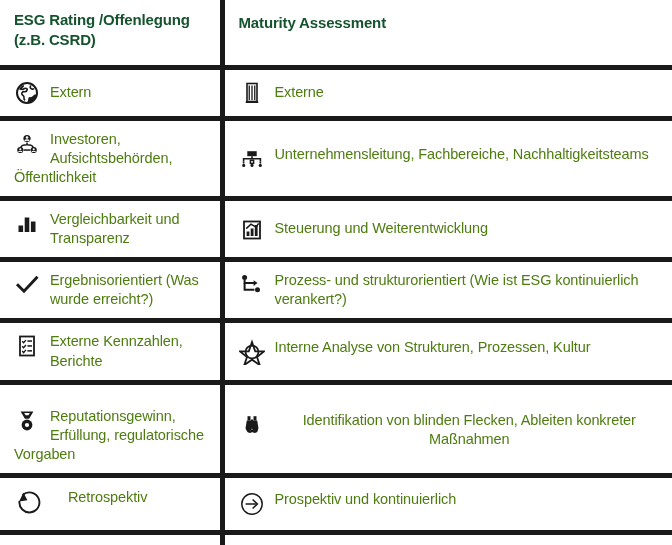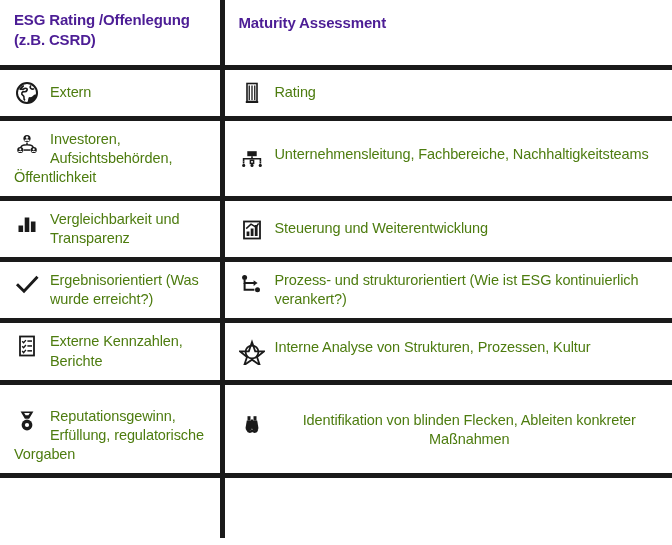--- a/index.html
+++ b/index.html
@@ -78,21 +78,21 @@
   .header-cell {
     padding: 10px 8px 14px 14px;
     box-sizing: border-box;
     min-height: 58px;
   }
   .header-title {
     font-size: 15px;
     font-weight: bold;
     line-height: 1.35;
     letter-spacing: -0.15px;
-    color: #4c1d95;
+    color: #14532d;
   }
 
   
   .wrap-wide .cell-inner { display: block; padding-left: 14px; }
   .wrap-wide .icon { float: left; margin-right: 10px; }
   .wrap-wide .cell-text { overflow: hidden; }
 
   .txt-justify { text-align: justify; text-align-last: left; }
 
   
@@ -150,21 +150,21 @@
           <div class="cell-inner center-v">
             <span class="icon">
               <svg viewBox="0 0 26 26">
                 <rect x="8" y="3.5" width="10" height="18" fill="none" stroke="#1a1a1a" stroke-width="1.6"></rect>
                 <rect x="6.8" y="21" width="12.4" height="2" fill="#1a1a1a"></rect>
                 <rect x="9.6" y="5.5" width="1.3" height="14.6" fill="#1a1a1a"></rect>
                 <rect x="12.35" y="5.5" width="1.3" height="14.6" fill="#1a1a1a"></rect>
                 <rect x="15.1" y="5.5" width="1.3" height="14.6" fill="#1a1a1a"></rect>
               </svg>
             </span>
-            <span class="cell-text">Rating</span>
+            <span class="cell-text">Externe</span>
           </div>
         </td>
       </tr>
 
       <tr class="data-row r-2">
         <td class="cell-left wrap-wide">
           <div class="cell-inner">
             <span class="icon">
               <svg viewBox="0 0 26 26">
                 <circle cx="13" cy="7.5" r="3.6" fill="#1a1a1a"></circle>
@@ -312,20 +312,45 @@
                 <rect x="11.9" y="7.5" width="2.2" height="8.2" fill="#1a1a1a"></rect>
                 <path d="M8.6 18 a2.4 2.4 0 0 0 4.6 0" fill="none" stroke="#1a1a1a" stroke-width="2.4"></path>
                 <path d="M13.4 18 a2.4 2.4 0 0 0 4.6 0" fill="none" stroke="#1a1a1a" stroke-width="2.4"></path>
               </svg>
             </span>
             <span class="cell-text">Identifikation von blinden Flecken, Ableiten konkreter Maßnahmen</span>
           </div>
         </td>
       </tr>
 
+      <tr class="data-row r-7">
+        <td class="cell-left">
+          <div class="cell-inner" style="align-items:flex-start;padding-top:8px;">
+            <span class="icon" style="width:30px;height:30px;">
+              <svg viewBox="0 0 30 30" style="width:30px;height:30px;">
+                <path d="M5.5 12 a10 10 0 1 0 3.2 -6" fill="none" stroke="#1a1a1a" stroke-width="1.9"></path>
+                <path d="M9.4 3.4 L5.1 12.4 L13.4 11.2 Z" fill="#1a1a1a"></path>
+              </svg>
+            </span>
+            <span class="cell-text" style="margin-left:14px;">Retrospektiv</span>
+          </div>
+        </td>
+        <td class="cell-right">
+          <div class="cell-inner" style="align-items:flex-start;padding-top:8px;">
+            <span class="icon">
+              <svg viewBox="0 0 26 26">
+                <circle cx="13" cy="13" r="10.2" fill="none" stroke="#1a1a1a" stroke-width="1.5"></circle>
+                <path d="M6.6 13 h11" fill="none" stroke="#1a1a1a" stroke-width="1.5"></path>
+                <path d="M13.6 8.5 L18.4 13 L13.6 17.5" fill="none" stroke="#1a1a1a" stroke-width="1.5"></path>
+              </svg>
+            </span>
+            <span class="cell-text">Prospektiv und kontinuierlich</span>
+          </div>
+        </td>
+      </tr>
 
       <tr class="data-row r-8">
         <td class="cell-left wrap-wide">
           <div class="cell-inner">
             
             
           </div>
         </td>
         <td class="cell-right">
           <div class="cell-inner">

